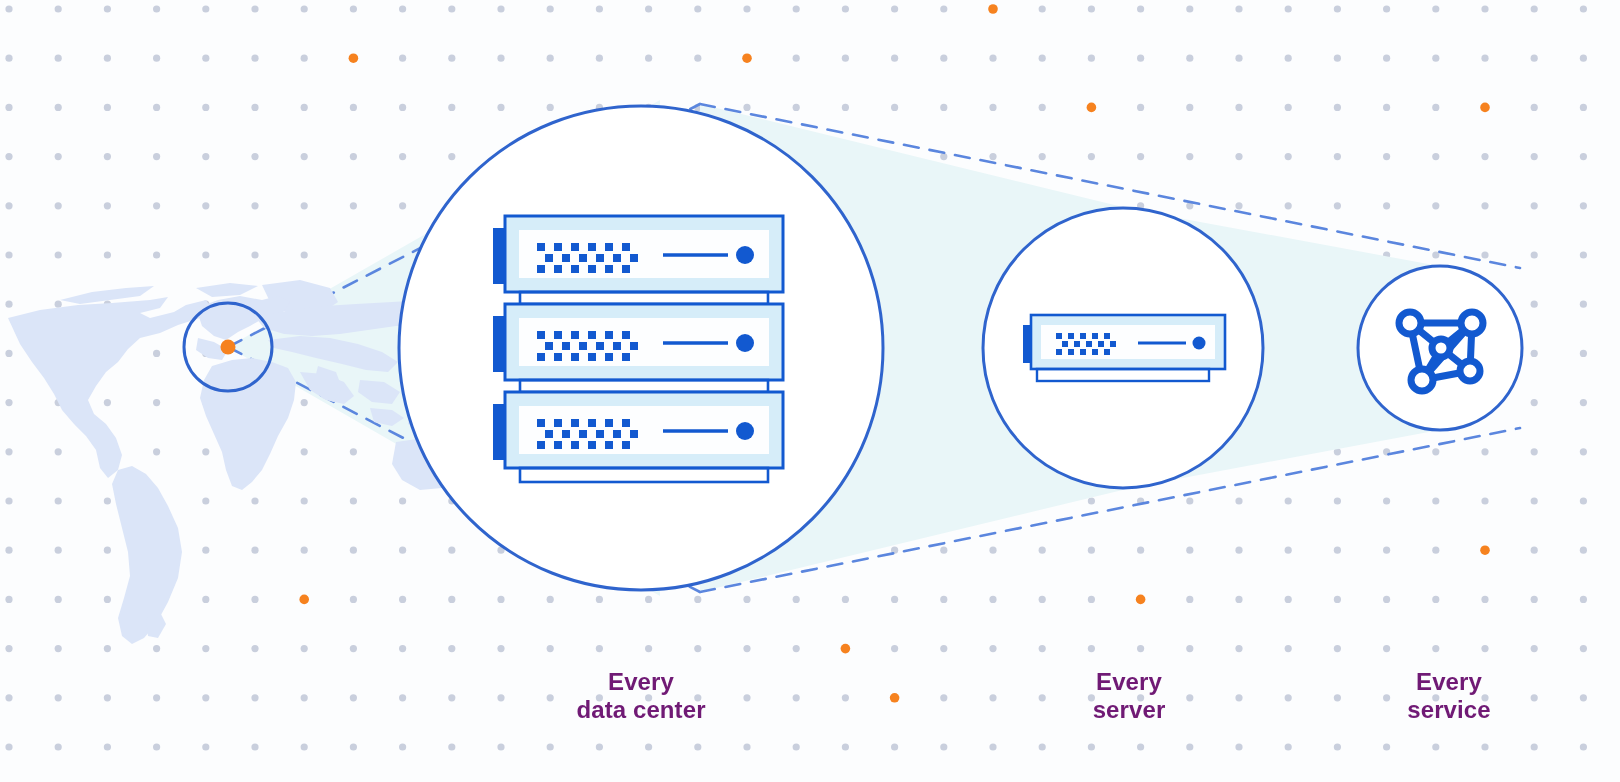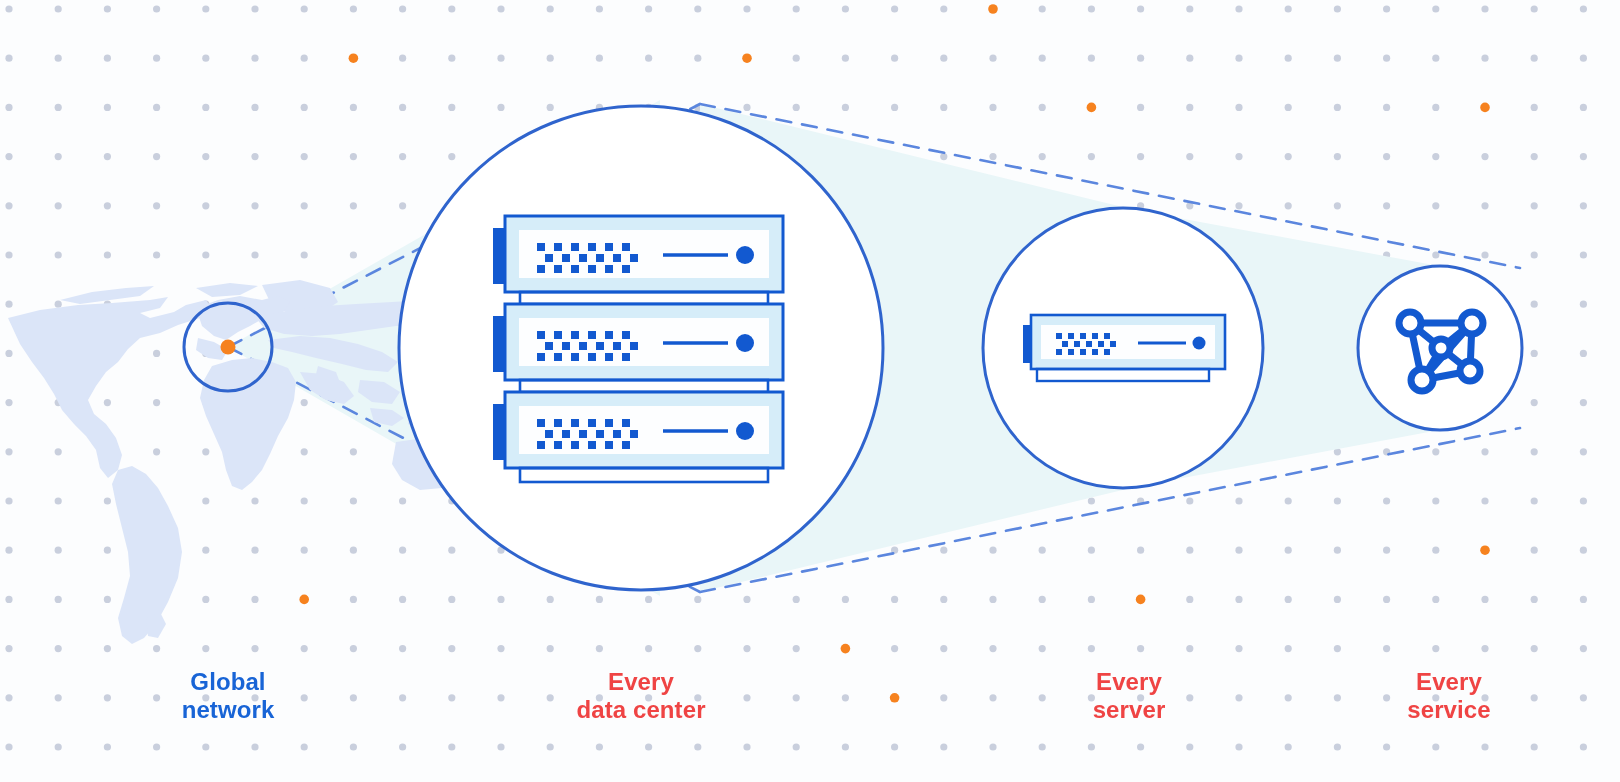--- a/index.html
+++ b/index.html
@@ -13,21 +13,21 @@
   #stage{position:absolute;inset:0;width:1620px;height:782px;}
   svg.layer{position:absolute;left:0;top:0;width:1620px;height:782px;overflow:visible;}
   .lbl{
     position:absolute;
     text-align:center;
     font-size:24px;
     line-height:1.18;
     font-weight:700;
     letter-spacing:.1px;
     white-space:pre-line;
-    color:#ef4444;
+    color:#701a75;
   }
   .lbl.accent{color:#1864d6;}
 </style>
 </head>
 <body>
 
 <div id="stage">
 
   <svg class="layer" id="grid-layer">
       <circle cx="9.0" cy="9.0" r="3.6" fill="#c9cfdd"></circle>
@@ -771,22 +771,20 @@
 
       <circle cx="1410" cy="323" r="11" fill="#ffffff" stroke-width="7"></circle>
       <circle cx="1472" cy="323" r="11" fill="#ffffff" stroke-width="7"></circle>
       <circle cx="1441" cy="348" r="9" fill="#ffffff" stroke-width="7"></circle>
       <circle cx="1422" cy="380" r="11" fill="#ffffff" stroke-width="7"></circle>
       <circle cx="1470" cy="371" r="10" fill="#ffffff" stroke-width="7"></circle>
     </g>
 
   </svg>
 
-  <div class="lbl accent" style="left:128px;top:668px;width:200px;">Global
-network</div>
 
   <div class="lbl" style="left:511px;top:668px;width:260px;">Every
 data center</div>
 
   <div class="lbl" style="left:1009px;top:668px;width:240px;">Every
 server</div>
 
   <div class="lbl" style="left:1329px;top:668px;width:240px;">Every
 service</div>
 

